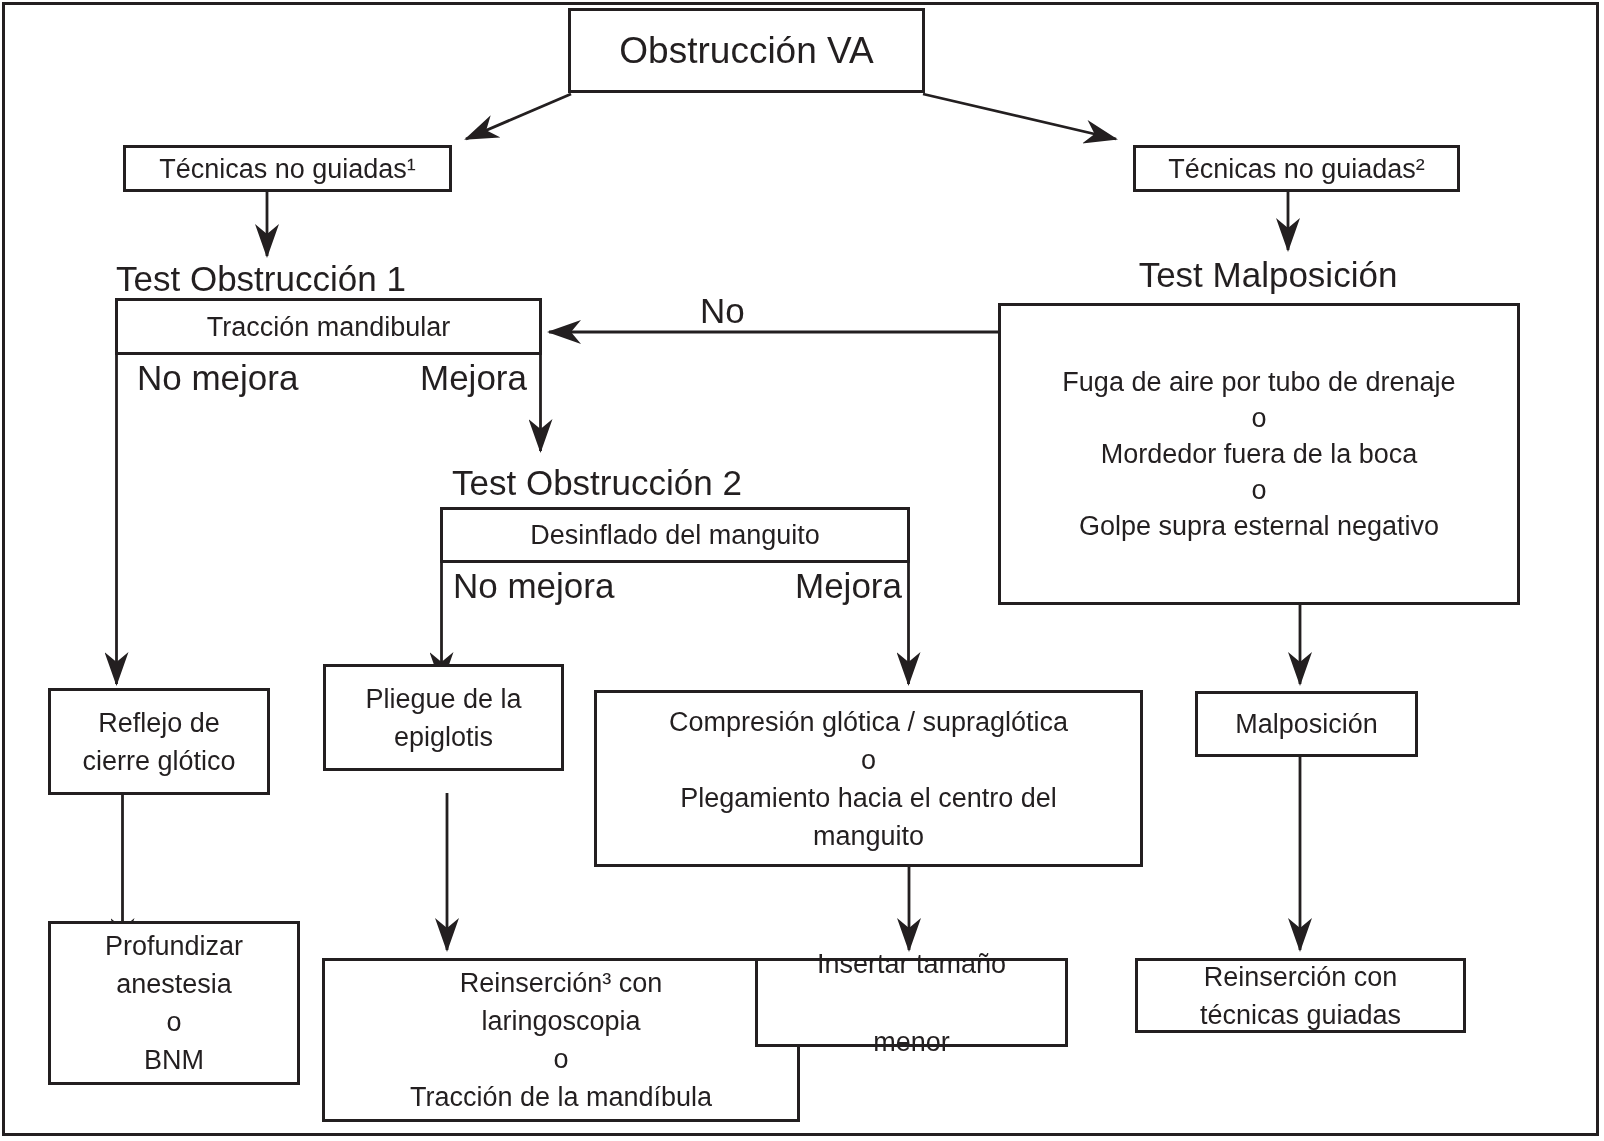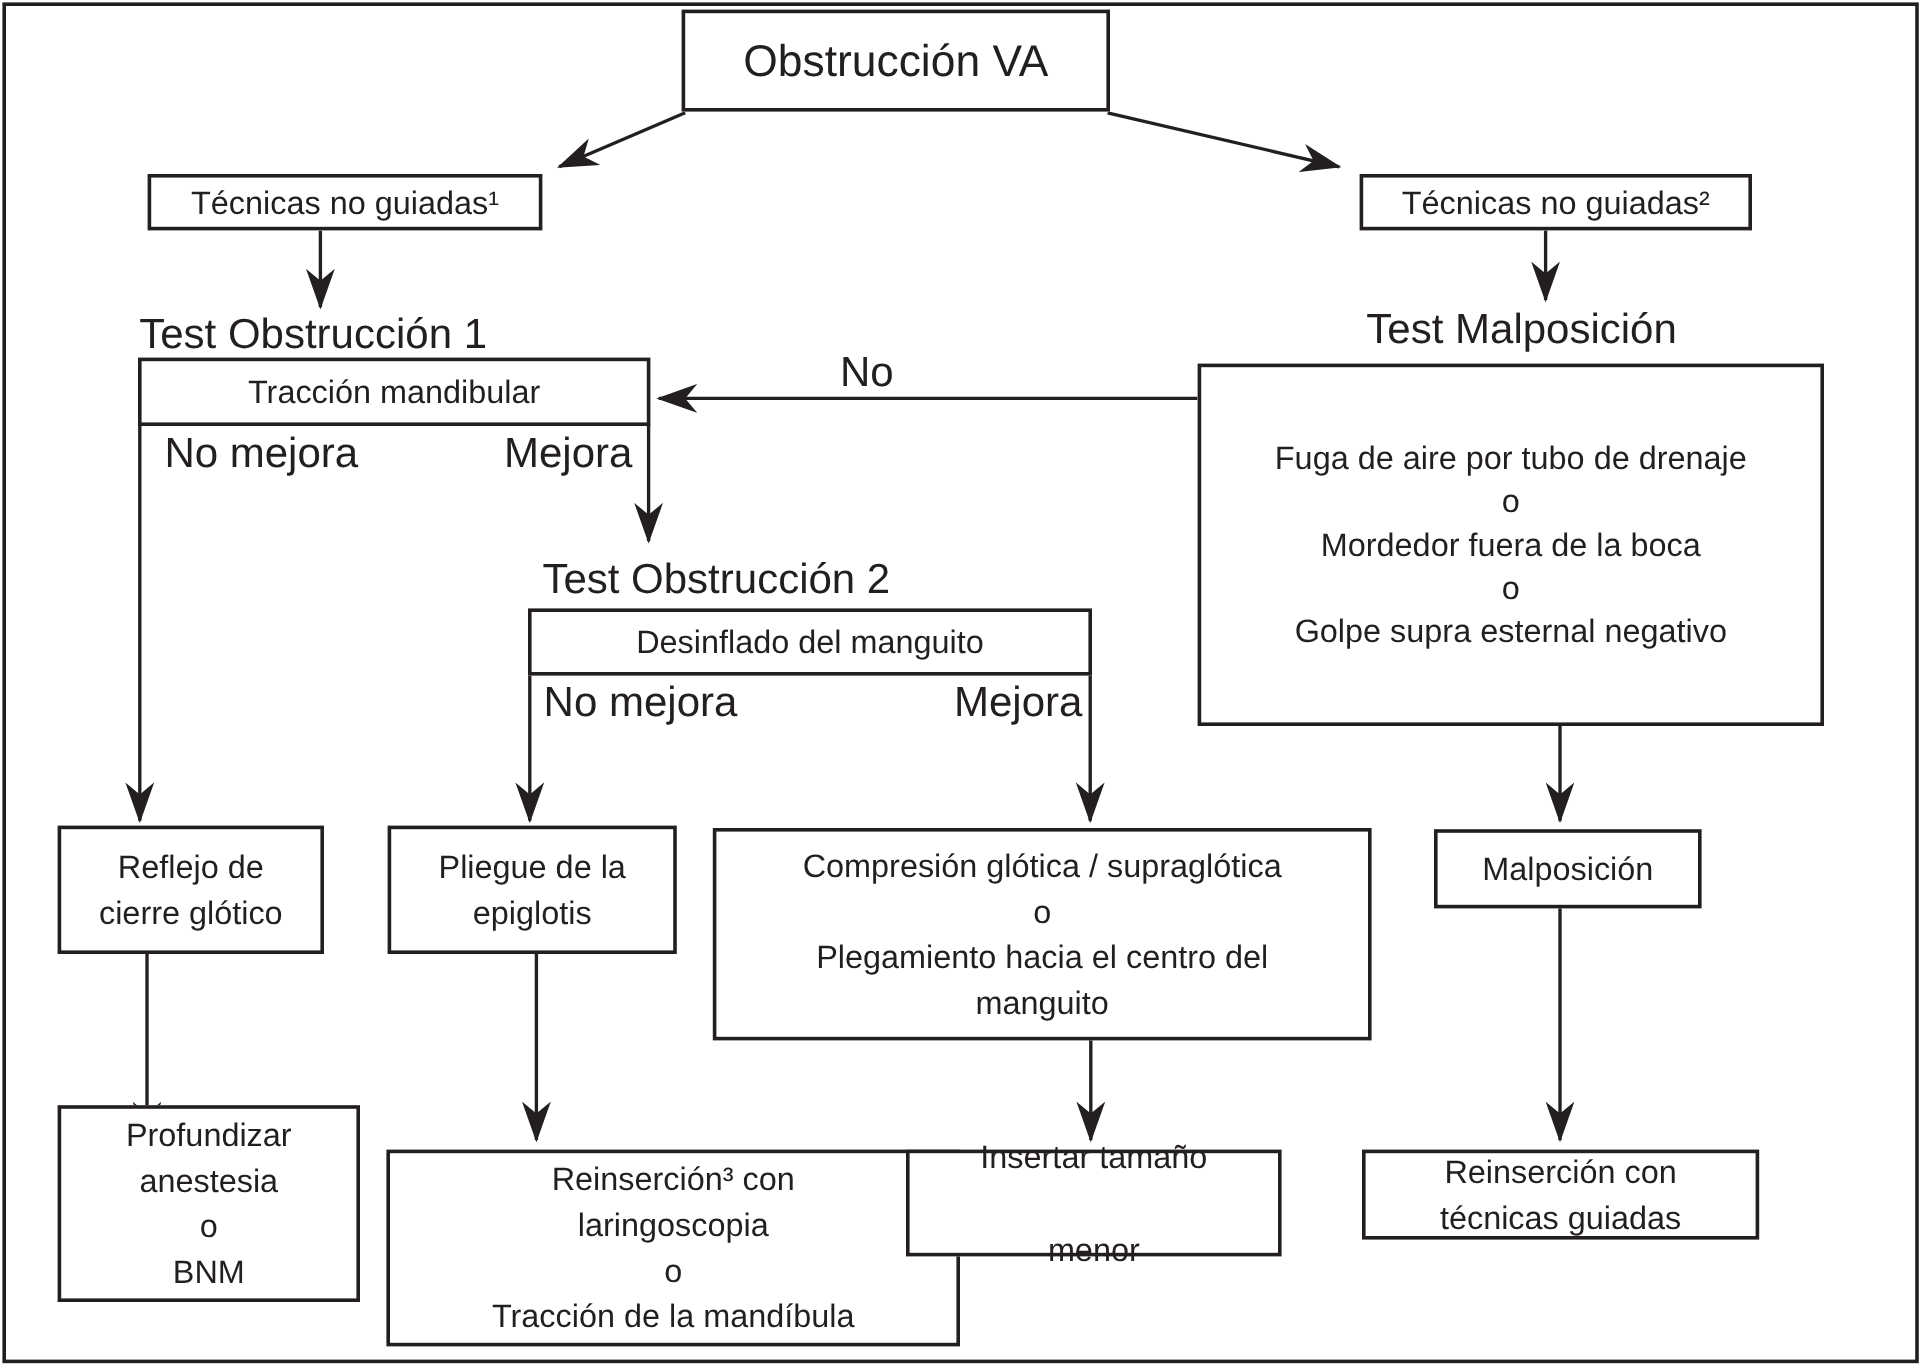--- a/index.html
+++ b/index.html
@@ -87,21 +87,21 @@
   <div class="bx" style="left:440px; top:507px; width:470px; height:56px;">
     <div>Desinflado del manguito</div>
   </div>
   <div class="lbl" style="left:453px; top:571px;">No mejora</div>
   <div class="lbl" style="left:795px; top:571px;">Mejora</div>
 
   <div class="bx" style="left:48px; top:688px; width:222px; height:107px;">
     <div>Reflejo de</div>
     <div>cierre glótico</div>
   </div>
-  <div class="bx" style="left:323px; top:688px; width:241px; height:107px;">
+  <div class="bx" style="left:323px; top:664px; width:241px; height:107px;">
     <div>Pliegue de la</div>
     <div>epiglotis</div>
   </div>
   <div class="bx" style="left:594px; top:690px; width:549px; height:177px;">
     <div>Compresión glótica / supraglótica</div>
     <div>o</div>
     <div>Plegamiento hacia el centro del</div>
     <div>manguito</div>
   </div>
   <div class="bx" style="left:1195px; top:691px; width:223px; height:66px;">

